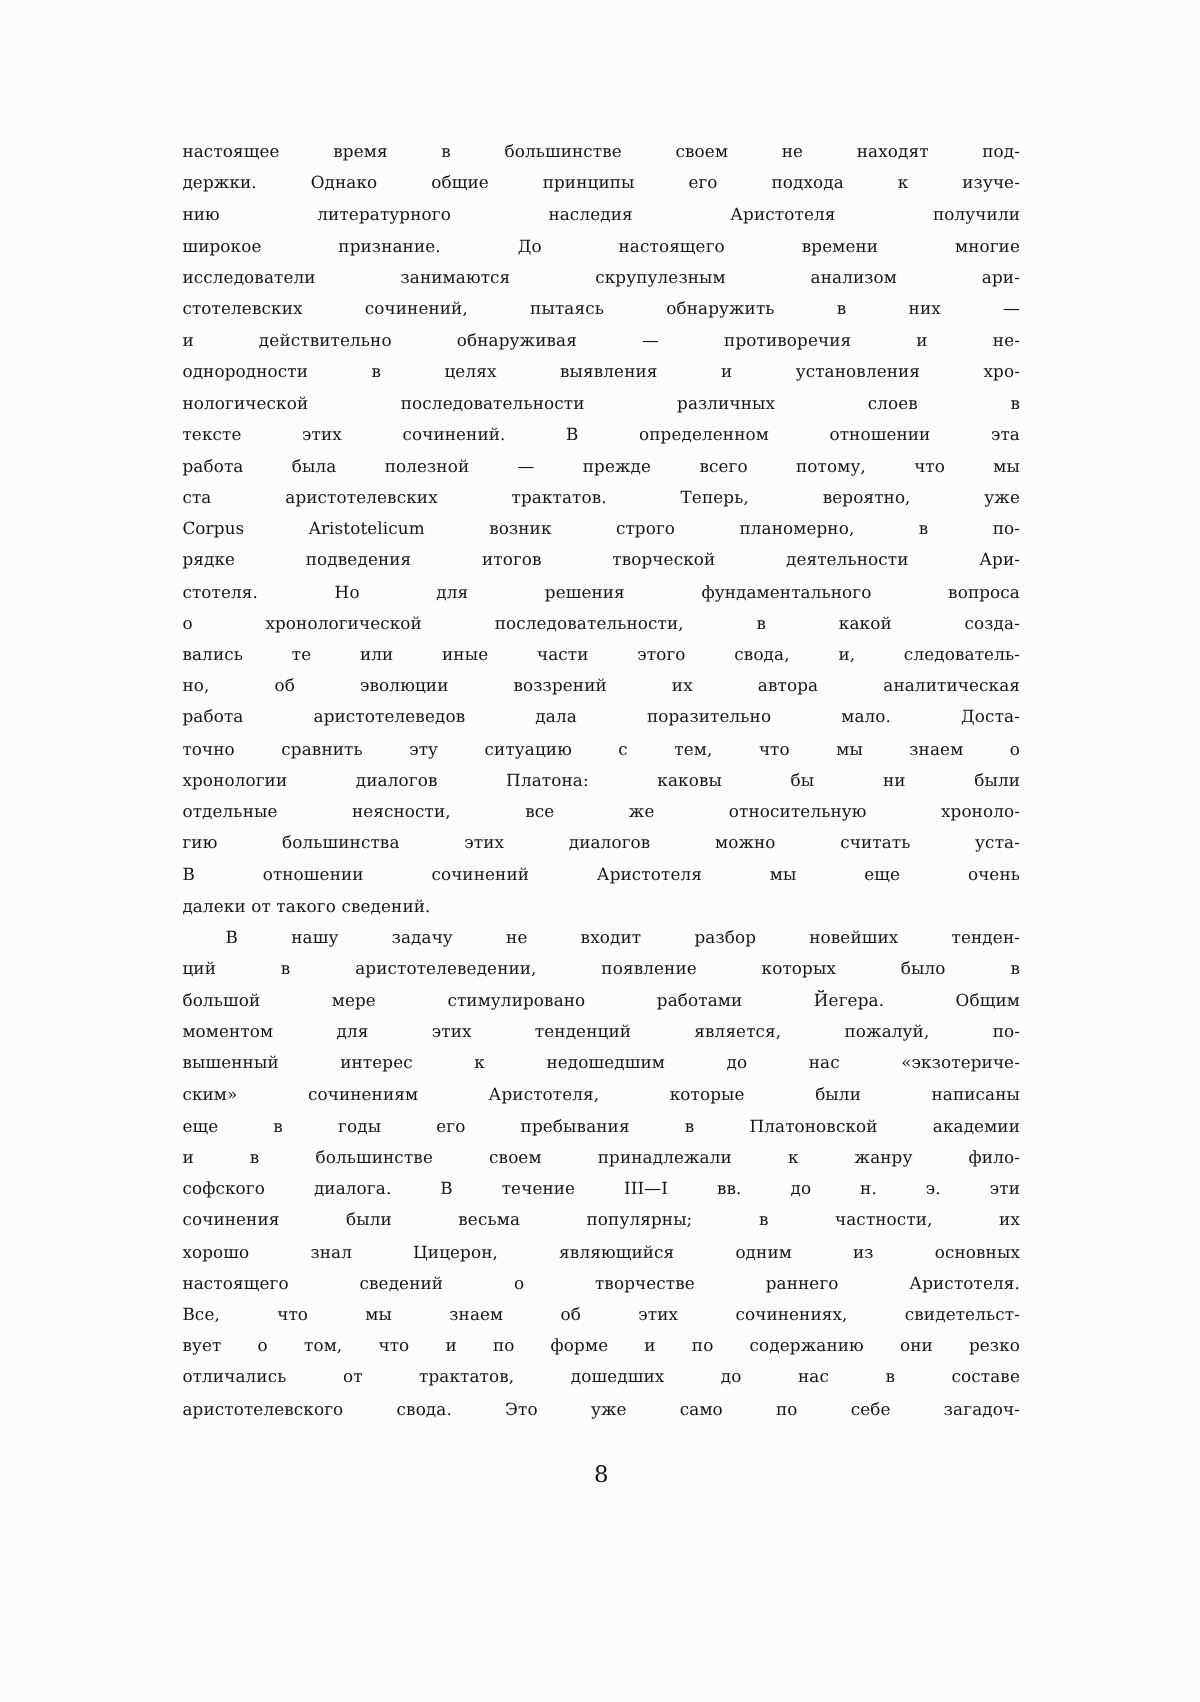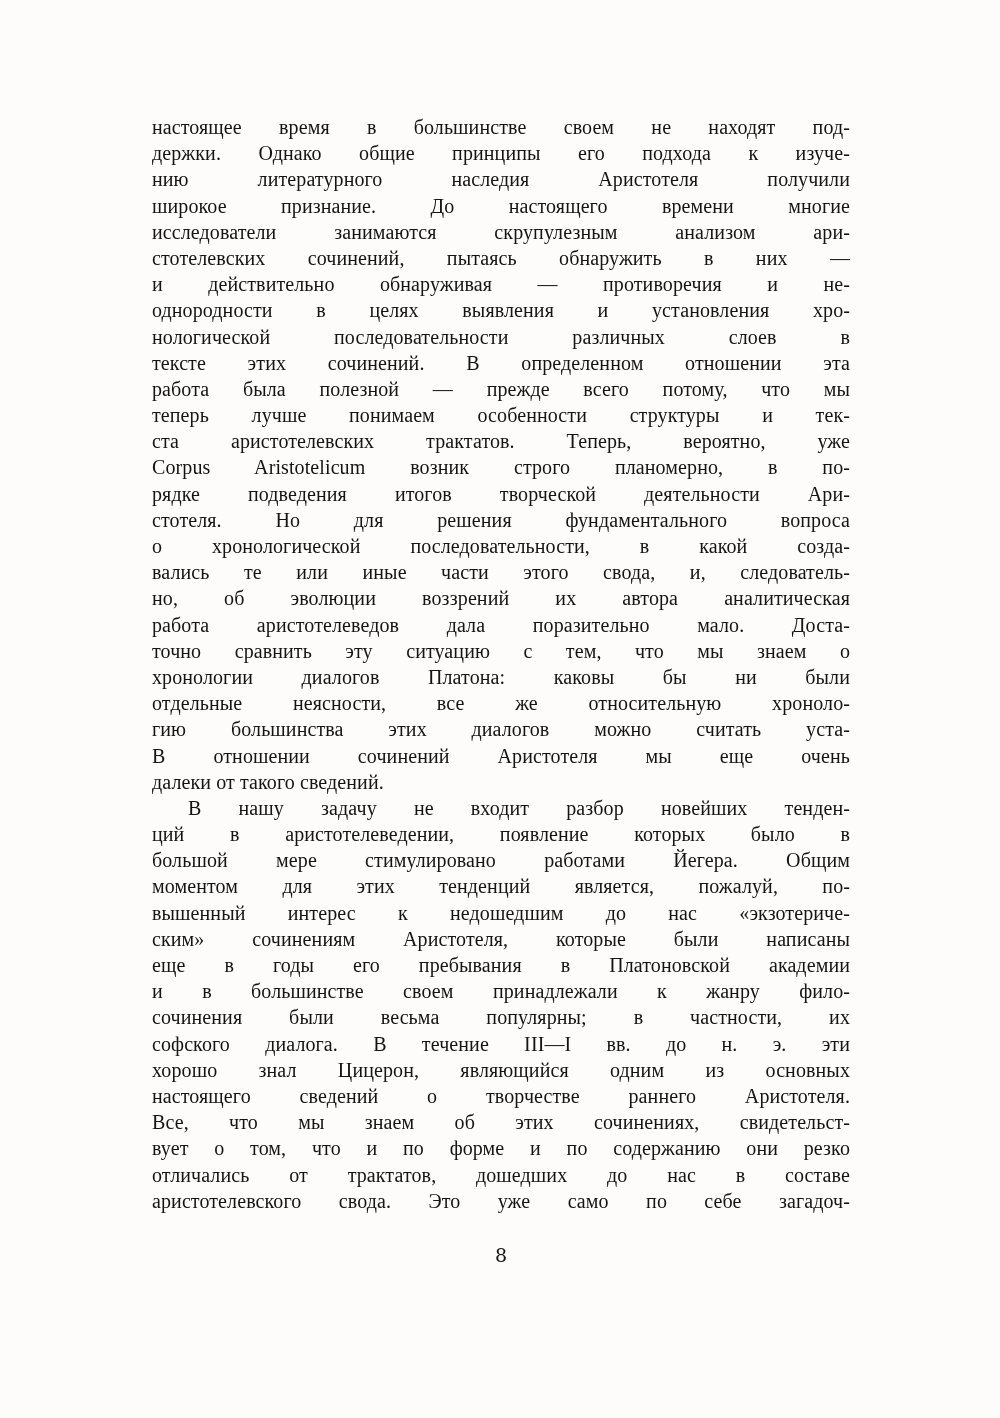--- a/index.html
+++ b/index.html
@@ -16,29 +16,28 @@
     box-sizing: border-box;
     padding: 114px 150px 0 152px;
     font-family: "DejaVu Serif", "Liberation Serif", serif;
     color: #141414;
     overflow: hidden;
   }
   .text-block {
     width: 698px;
   }
   .line {
-    font-size: 20px;
+    font-size: 14px;
     line-height: 26.2px;
     height: 26.2px;
     white-space: nowrap;
     text-align: justify;
     text-align-last: justify;
     letter-spacing: 0.1px;
     overflow: hidden;
-    font-family: Liberation Serif, serif;
   }
   .line-last {
     text-align-last: left;
   }
   .line-indent {
     text-indent: 36px;
   }
   .page-number {
     margin-top: 30px;
     width: 698px;
@@ -57,21 +56,20 @@
       <div class="line">держки. Однако общие принципы его подхода к изуче-</div>
       <div class="line">нию литературного наследия Аристотеля получили</div>
       <div class="line">широкое признание. До настоящего времени многие</div>
       <div class="line">исследователи занимаются скрупулезным анализом ари-</div>
       <div class="line">стотелевских сочинений, пытаясь обнаружить в них —</div>
       <div class="line">и действительно обнаруживая — противоречия и не-</div>
       <div class="line">однородности в целях выявления и установления хро-</div>
       <div class="line">нологической последовательности различных слоев в</div>
       <div class="line">тексте этих сочинений. В определенном отношении эта</div>
       <div class="line">работа была полезной — прежде всего потому, что мы</div>
-      <div class="line">теперь лучше понимаем особенности структуры и тек-</div>
       <div class="line">ста аристотелевских трактатов. Теперь, вероятно, уже</div>
       <div class="line">Corpus Aristotelicum возник строго планомерно, в по-</div>
       <div class="line">рядке подведения итогов творческой деятельности Ари-</div>
       <div class="line">стотеля. Но для решения фундаментального вопроса</div>
       <div class="line">о хронологической последовательности, в какой созда-</div>
       <div class="line">вались те или иные части этого свода, и, следователь-</div>
       <div class="line">но, об эволюции воззрений их автора аналитическая</div>
       <div class="line">работа аристотелеведов дала поразительно мало. Доста-</div>
       <div class="line">точно сравнить эту ситуацию с тем, что мы знаем о</div>
       <div class="line">хронологии диалогов Платона: каковы бы ни были</div>
@@ -80,22 +78,22 @@
       <div class="line">В отношении сочинений Аристотеля мы еще очень</div>
       <div class="line line-last">далеки от такого сведений.</div>
       <div class="line line-indent">В нашу задачу не входит разбор новейших тенден-</div>
       <div class="line">ций в аристотелеведении, появление которых было в</div>
       <div class="line">большой мере стимулировано работами Йегера. Общим</div>
       <div class="line">моментом для этих тенденций является, пожалуй, по-</div>
       <div class="line">вышенный интерес к недошедшим до нас «экзотериче-</div>
       <div class="line">ским» сочинениям Аристотеля, которые были написаны</div>
       <div class="line">еще в годы его пребывания в Платоновской академии</div>
       <div class="line">и в большинстве своем принадлежали к жанру фило-</div>
+      <div class="line">софского диалога. В течение III—I вв. до н. э. эти</div>
       <div class="line">сочинения были весьма популярны; в частности, их</div>
-      <div class="line">софского диалога. В течение III—I вв. до н. э. эти</div>
       <div class="line">хорошо знал Цицерон, являющийся одним из основных</div>
       <div class="line">настоящего сведений о творчестве раннего Аристотеля.</div>
       <div class="line">Все, что мы знаем об этих сочинениях, свидетельст-</div>
       <div class="line">вует о том, что и по форме и по содержанию они резко</div>
       <div class="line">отличались от трактатов, дошедших до нас в составе</div>
       <div class="line">аристотелевского свода. Это уже само по себе загадоч-</div>
     </div>
   <div class="page-number">8</div>
 </div>
 

